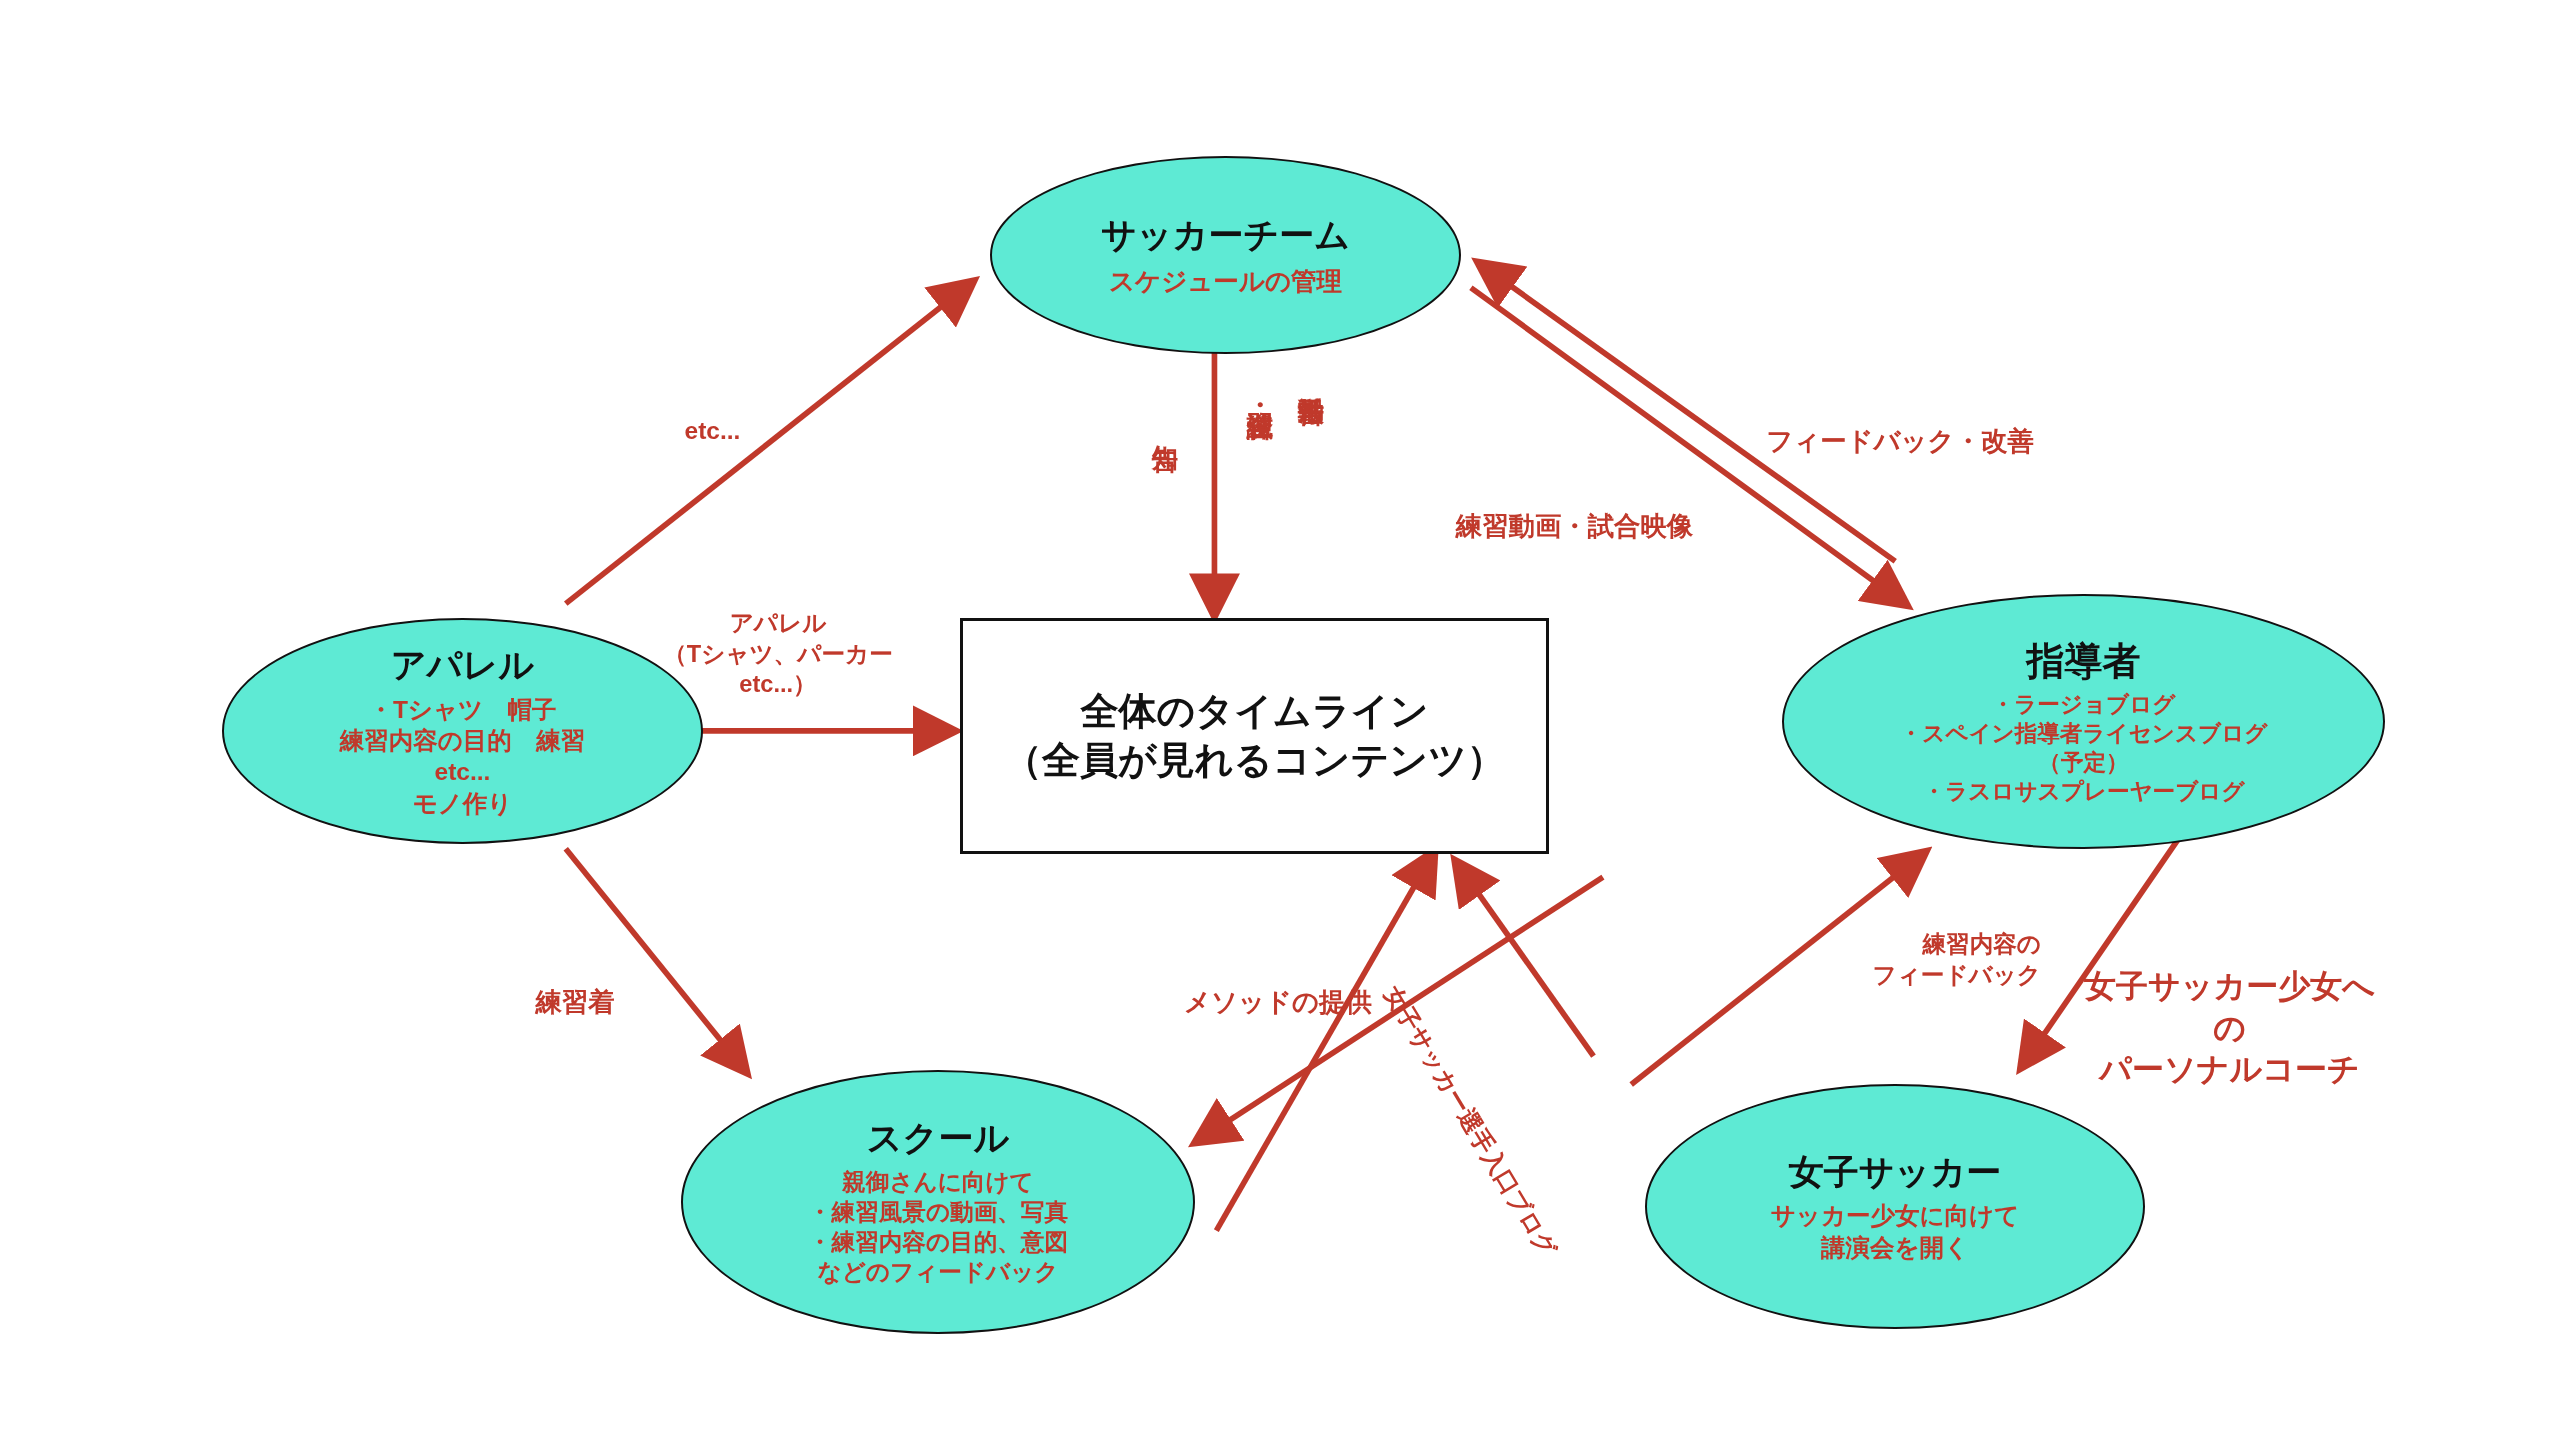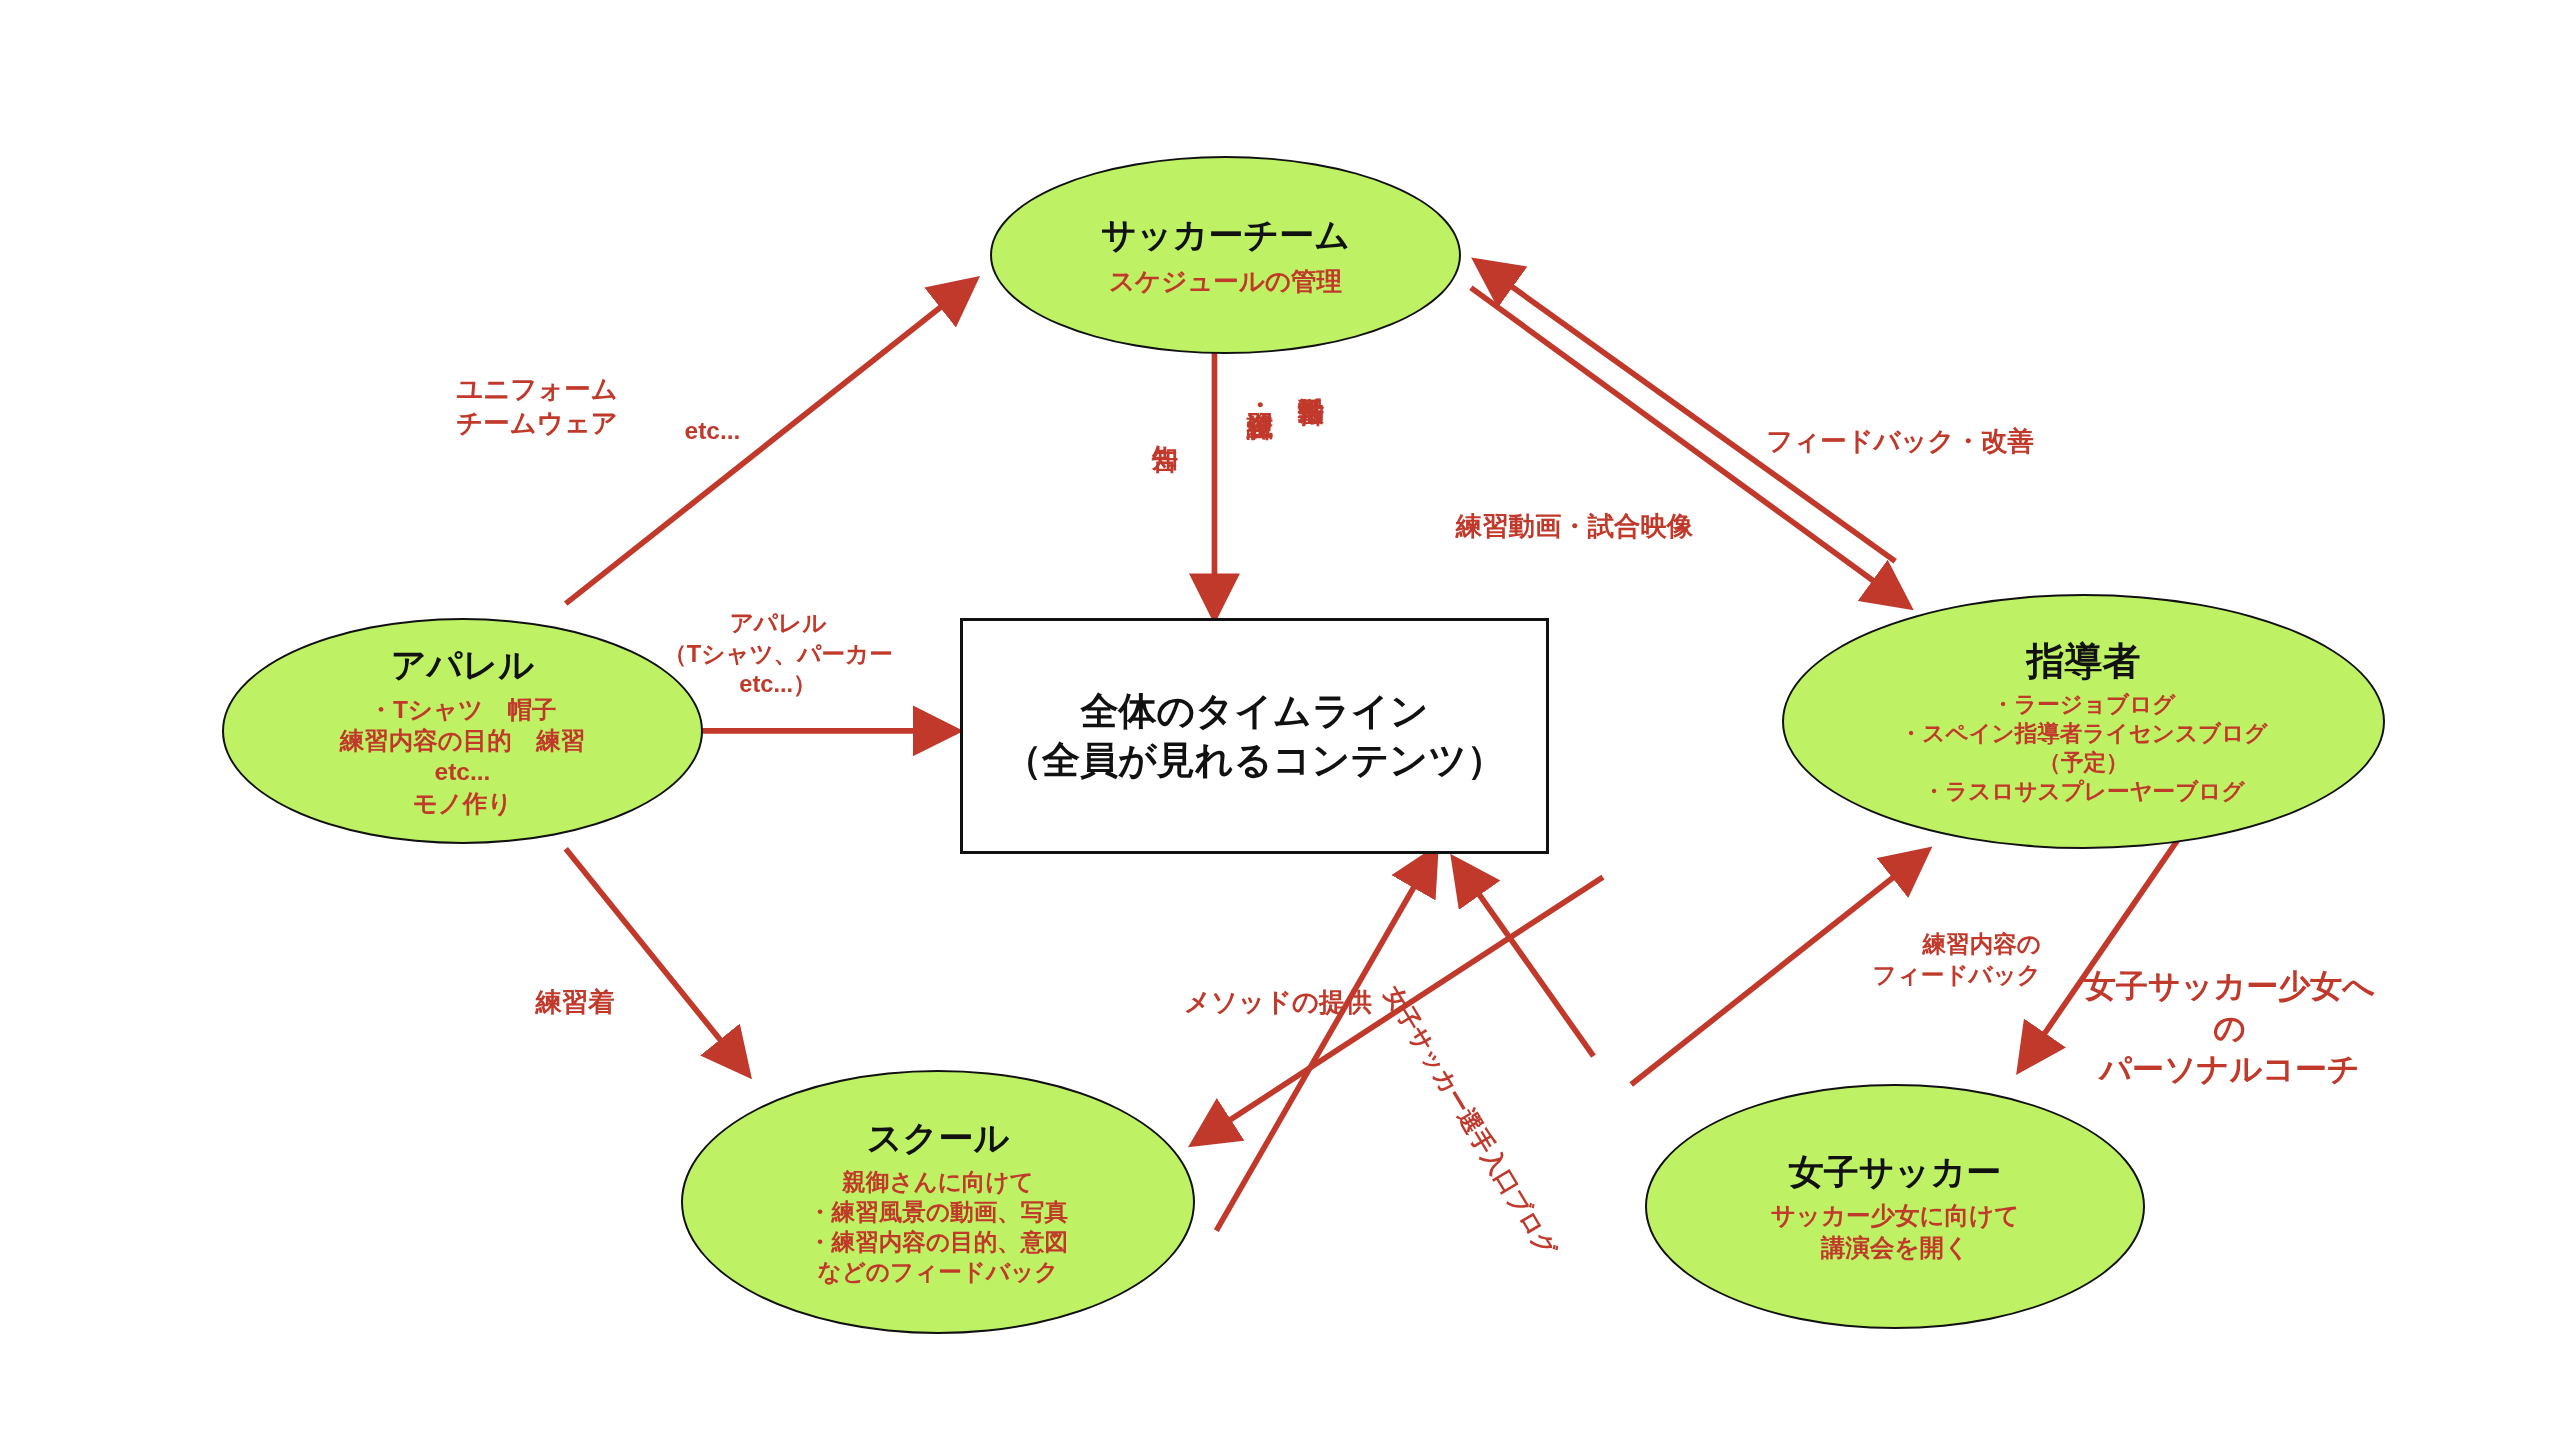--- a/index.html
+++ b/index.html
@@ -31,21 +31,21 @@
     display: flex;
     flex-direction: column;
     align-items: center;
     justify-content: center;
     text-align: center;
     line-height: 1.28;
   }
   .ellipse {
     border: 2.8px solid #111111;
     border-radius: 50%;
-    background: #bef264;
+    background: #5eead4;
   }
   .rect {
     border: 3.8px solid #111111;
     background: #ffffff;
   }
   .node-title {
     color: #111111;
     font-weight: bold;
   }
   .node-sub {
@@ -134,22 +134,20 @@
 ・練習内容の目的、意図
 などのフィードバック</div>
   </div>
 
   <div class="node ellipse" style="left:1645px; top:1084px; width:500px; height:245px;">
     <div class="node-title" style="font-size:35px; white-space:pre-line;">女子サッカー</div>
     <div class="node-sub" style="font-size:24.5px; margin-top:5.7px; white-space:pre-line;">サッカー少女に向けて
 講演会を開く</div>
   </div>
 
-  <div class="label" style="left:405px; top:372px; width:264px; font-size:26.4px;">ユニフォーム
-チームウェア</div>
 
   <div class="label" style="left:651px; top:415px; width:123px; font-size:24.5px;">etc...</div>
 
   <div class="label" style="left:632px; top:608px; width:292px; font-size:23.6px;">アパレル
 （Tシャツ、パーカー
 etc...）</div>
 
   <div class="label vertical" style="left:1148px; top:424px; font-size:26.4px;">告知</div>
 
   <div class="label vertical" style="left:1243px; top:391px; font-size:26.4px;">練習・試合</div>

